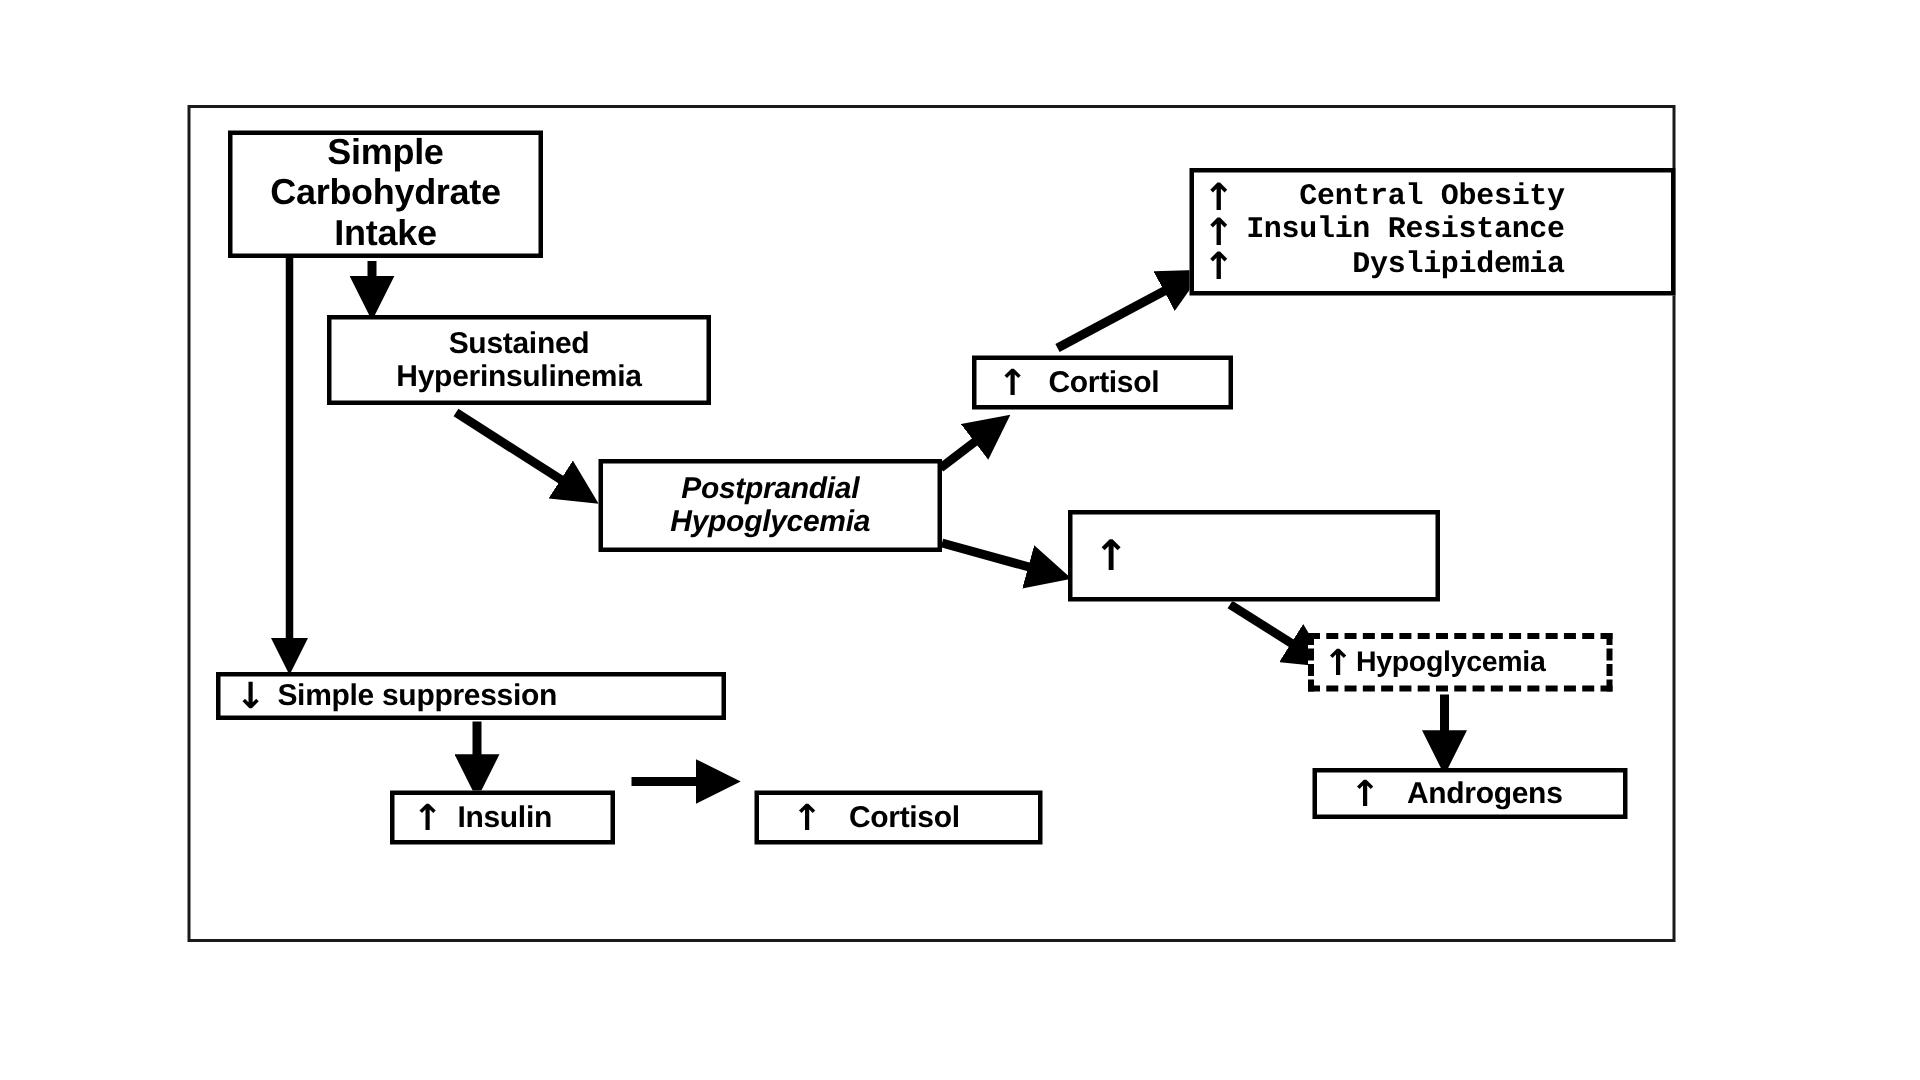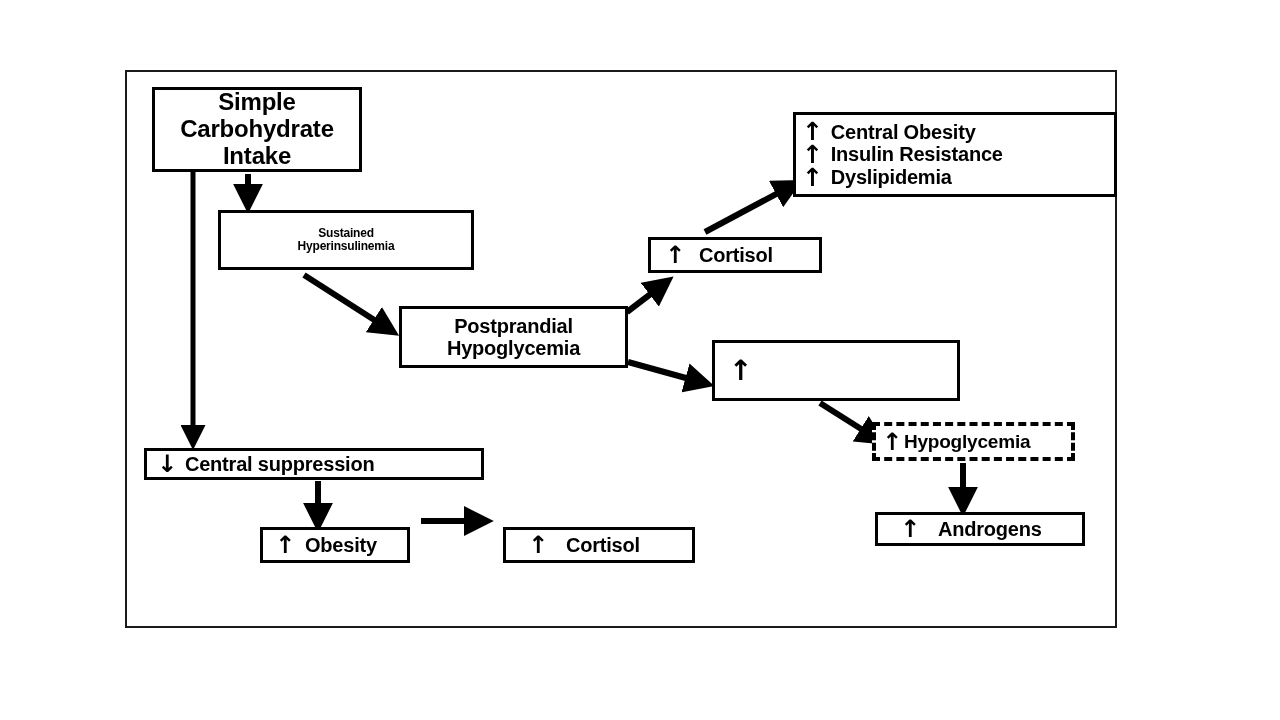--- a/index.html
+++ b/index.html
@@ -80,33 +80,33 @@
     align-items: center;
     margin-right: 8px;
   }
   .arrow-col .arrow-glyph {
     font-size: 25px;
     margin: -1px 0;
   }
 
   
   #node-simple-carb      { left:152px; top:87px;  width:210px; height:85px;  font-size:24px; }
-  #node-sustained        { left:218px; top:210px; width:256px; height:60px;  font-size:12px; }
-  #node-postprandial     { left:399px; top:306px; width:229px; height:62px;  font-size:20px; }
+  #node-sustained        { left:218px; top:210px; width:256px; height:60px;  font-size:20px; }
+  #node-postprandial     { left:399px; top:306px; width:229px; height:62px;  font-size:20px;font-style:italic; }
   #node-cortisol         { left:648px; top:237px; width:174px; height:36px;  font-size:20px; }
   #node-central-obesity  { left:793px; top:112px; width:324px; height:85px;  font-size:20px; }
   #node-adrenal          { left:712px; top:340px; width:248px; height:61px;  font-size:20px; }
   #node-testosterone     { left:872px; top:422px; width:203px; height:39px;  font-size:19px; }
   #node-hirsutism        { left:875px; top:512px; width:210px; height:34px;  font-size:20px; }
   #node-ghrelin          { left:144px; top:448px; width:340px; height:32px;  font-size:20px; }
   #node-hunger           { left:260px; top:527px; width:150px; height:36px;  font-size:20px; }
   #node-obesity          { left:503px; top:527px; width:192px; height:36px;  font-size:20px; }
 
   #node-central-obesity  { justify-content:flex-start; padding-left:6px; }
-  #node-central-obesity .label { text-align:left; }
+  #node-central-obesity .label { text-align:right;font-family:Liberation Mono, monospace; }
   #node-testosterone     { padding-left:6px; }
   #node-hirsutism        { padding-left:22px; }
   #node-obesity          { padding-left:22px; }
   #node-hunger           { padding-left:12px; }
   #node-ghrelin          { padding-left:10px; }
   #node-adrenal          { padding-left:14px; }
   #node-cortisol         { padding-left:14px; }
 </style>
 </head>
 <body>
@@ -187,26 +187,26 @@
     <span class="label">Hypoglycemia</span>
   </div>
 
   <div class="node with-arrow" id="node-hirsutism">
     <span class="arrow-glyph" style="font-size:24px;margin-right:18px;">↑</span>
     <span class="label">Androgens</span>
   </div>
 
   <div class="node with-arrow" id="node-ghrelin">
     <span class="arrow-glyph" style="font-size:24px;margin-right:8px;">↓</span>
-    <span class="label">Central suppression</span>
+    <span class="label">Simple suppression</span>
   </div>
 
   <div class="node with-arrow" id="node-hunger">
     <span class="arrow-glyph" style="font-size:24px;margin-right:10px;">↑</span>
-    <span class="label">Obesity</span>
+    <span class="label">Insulin</span>
   </div>
 
   <div class="node with-arrow" id="node-obesity">
     <span class="arrow-glyph" style="font-size:24px;margin-right:18px;">↑</span>
     <span class="label">Cortisol</span>
   </div>
 
 </div>
 
 </body></html>

